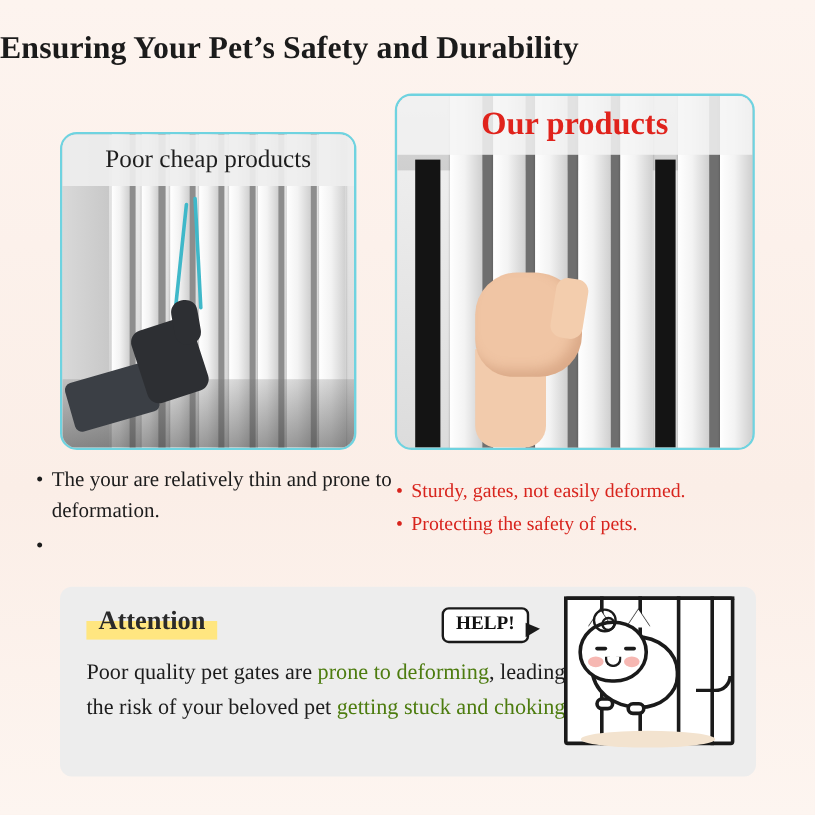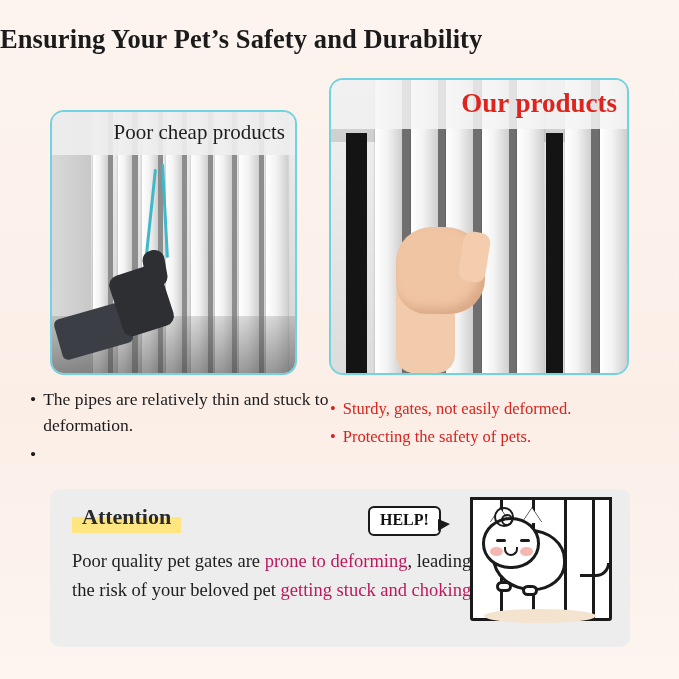--- a/index.html
+++ b/index.html
@@ -43,21 +43,21 @@
     width: 300px; height: 297px;
     border: 2px solid #6fd3e0;
   }
 
   .panel-caption {
     position: absolute;
     z-index: 6;
     left: 0; right: 0; top: 0;
     padding: 8px 10px 10px 10px;
     font-family: "Liberation Serif", serif;
-    text-align: right;
+    text-align: center;
   }
   .cap-left {
     font-size: 21px;
     color: #1d1d1d;
     background: rgba(238,238,238,0.92);
   }
   .cap-right {
     font-size: 27px;
     font-weight: 700;
     color: #e0231c;
@@ -179,21 +179,21 @@
   }
   .attn-text {
     position: absolute;
     left: 22px; top: 58px;
     width: 420px;
     font-family: "Liberation Serif", serif;
     font-size: 18.5px;
     line-height: 1.55;
     color: #1d1d1d;
   }
-  .red { color: #be185d; }
+  .red { color: #4d7c0f; }
 
   
   .bubble {
     position: absolute;
     left: 368px; top: 506px;
     padding: 3px 10px 5px 10px;
     border: 2px solid #1a1a1a;
     border-radius: 6px;
     background: #ffffff;
     font-family: "Liberation Serif", serif;
@@ -382,21 +382,21 @@
       <div class="arm" style="left:22%;top:72%;width:20%;height:28%;"></div>
       <div class="hand" style="left:22%;top:50%;width:30%;height:30%;"></div>
       <div class="finger" style="left:44%;top:52%;width:9%;height:17%;transform:rotate(9deg);"></div>
     </div>
     <div class="panel-caption cap-right">Our products</div>
   </div>
 
   <div class="bullets bullets-left">
     <div class="bullet-row">
       <span class="dot">•</span>
-      <span>The pipes are relatively thin and stuck to deformation.</span>
+      <span>The your are relatively thin and prone to deformation.</span>
     </div>
     <div class="bullet-row">
       <span class="dot">•</span>
     </div>
   </div>
 
   <div class="bullets bullets-right">
     <div class="bullet-row">
       <span class="dot">•</span>
       <span>Sturdy, gates, not easily deformed.</span>

